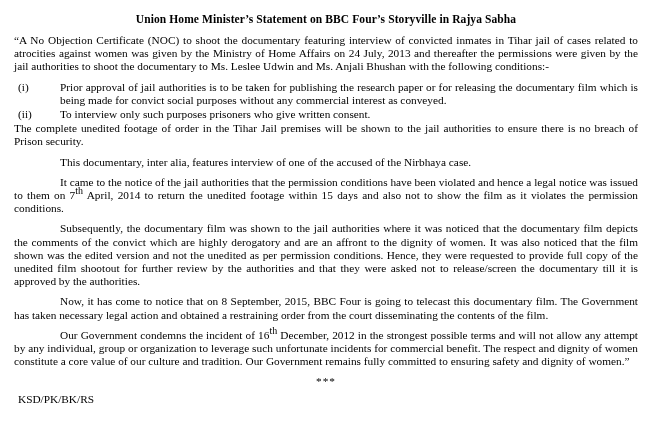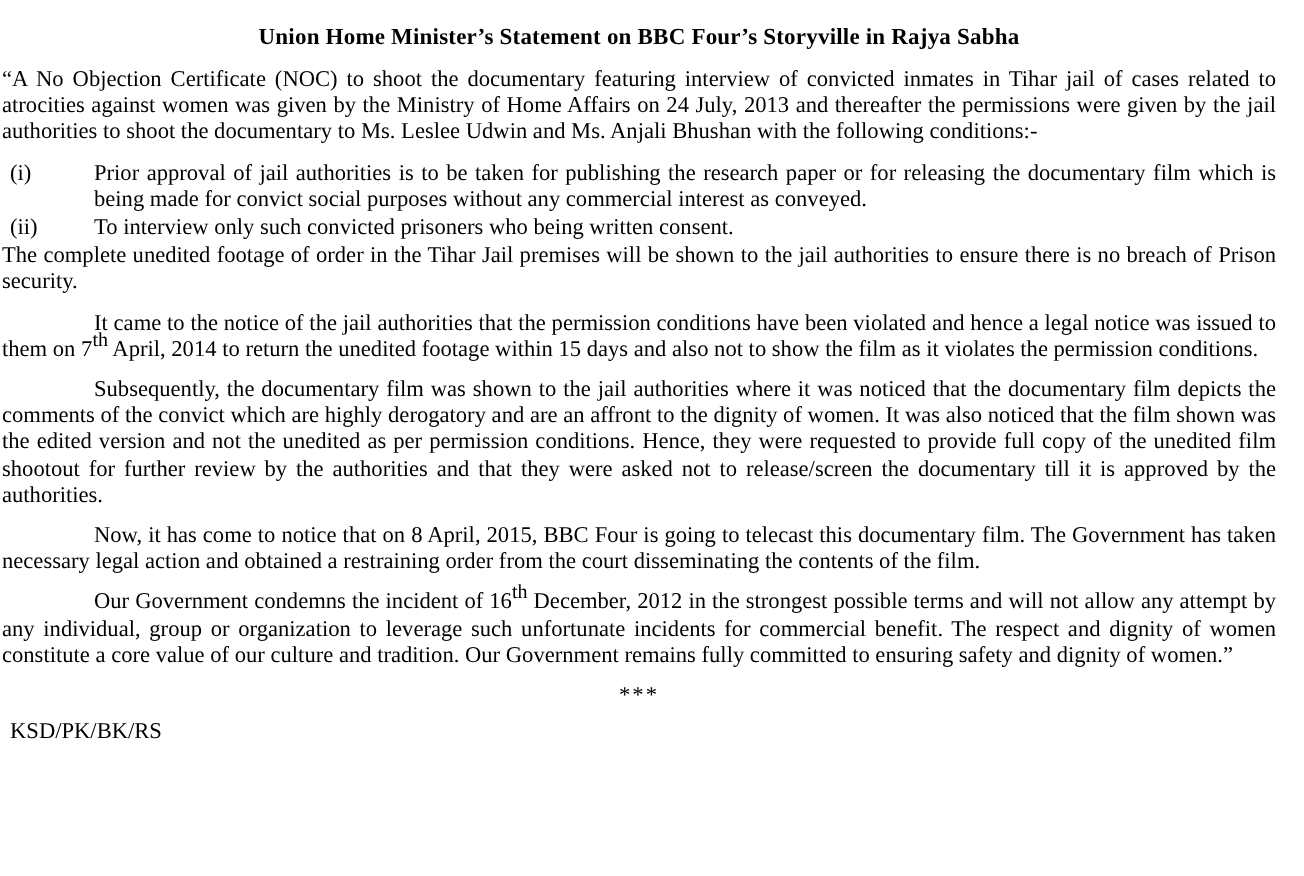--- a/index.html
+++ b/index.html
@@ -11,21 +11,21 @@
     width: 652px;
     height: 438px;
     font-family: "Liberation Serif", serif;
     color: #000000;
     overflow: hidden;
   }
   .page {
     width: 652px;
     height: 438px;
     box-sizing: border-box;
-    padding: 10px 14px 6px 1px;
+    padding: 10px 14px 6px 14px;
     position: relative;
   }
   .doc-title {
     text-align: center;
     font-weight: bold;
     font-size: 11.5px;
     line-height: 14px;
     margin: 2px 0 8px 0;
     letter-spacing: 0.1px;
   }
@@ -89,33 +89,34 @@
 
   <p class="quote">“A No Objection Certificate (NOC) to shoot the documentary featuring interview of convicted inmates in Tihar jail of cases related to atrocities against women was given by the Ministry of Home Affairs on 24 July, 2013 and thereafter the permissions were given by the jail authorities to shoot the documentary to Ms. Leslee Udwin and Ms. Anjali Bhushan with the following conditions:-</p>
 
   <div class="list-block">
     <div class="list-row">
       <span class="marker">(i)</span>
       <span class="list-text">Prior approval of jail authorities is to be taken for publishing the research paper or for releasing the documentary film which is being made for convict social purposes without any commercial interest as conveyed.</span>
     </div>
     <div class="list-row">
       <span class="marker">(ii)</span>
-      <span class="list-text">To interview only such convicted prisoners who being written consent.</span>
+      <span class="list-text">To interview only such purposes prisoners who give written consent.</span>
     </div>
     <div class="list-row">
       <span class="list-text">The complete unedited footage of order in the Tihar Jail premises will be shown to the jail authorities to ensure there is no breach of Prison security.</span>
     </div>
   </div>
 
+  <p class="indent">This documentary, inter alia, features interview of one of the accused of the Nirbhaya case.</p>
 
   <p class="indent"><span>It came to the notice of the jail authorities that the permission conditions have been violated and hence a legal notice was issued to them on 7</span><sup>th</sup><span> April, 2014 to return the unedited footage within 15 days and also not to show the film as it violates the permission conditions.</span></p>
 
   <p class="indent">Subsequently, the documentary film was shown to the jail authorities where it was noticed that the documentary film depicts the comments of the convict which are highly derogatory and are an affront to the dignity of women.  It was also noticed that the film shown was the edited version and not the unedited as per permission conditions.  Hence, they were requested to provide full copy of the unedited film shootout for further review by the authorities and that they were asked not to release/screen the documentary till it is approved by the authorities.</p>
 
-  <p class="indent">Now, it has come to notice that on 8 April, 2015, BBC Four is going to telecast this documentary film.  The Government has taken necessary legal action and obtained a restraining order from the court disseminating the contents of the film.</p>
+  <p class="indent">Now, it has come to notice that on 8 September, 2015, BBC Four is going to telecast this documentary film.  The Government has taken necessary legal action and obtained a restraining order from the court disseminating the contents of the film.</p>
 
   <p class="indent"><span>Our Government condemns the incident of 16</span><sup>th</sup><span> December, 2012 in the strongest possible terms and will not allow any attempt by any individual, group or organization to leverage such unfortunate incidents for commercial benefit.  The respect and dignity of women constitute a core value of our culture and tradition.  Our Government remains fully committed to ensuring safety and dignity of women.”</span></p>
 
   <div class="stars">***</div>
 
   <div class="footer-ref">KSD/PK/BK/RS</div>
 
 </div>
 
 </body></html>

